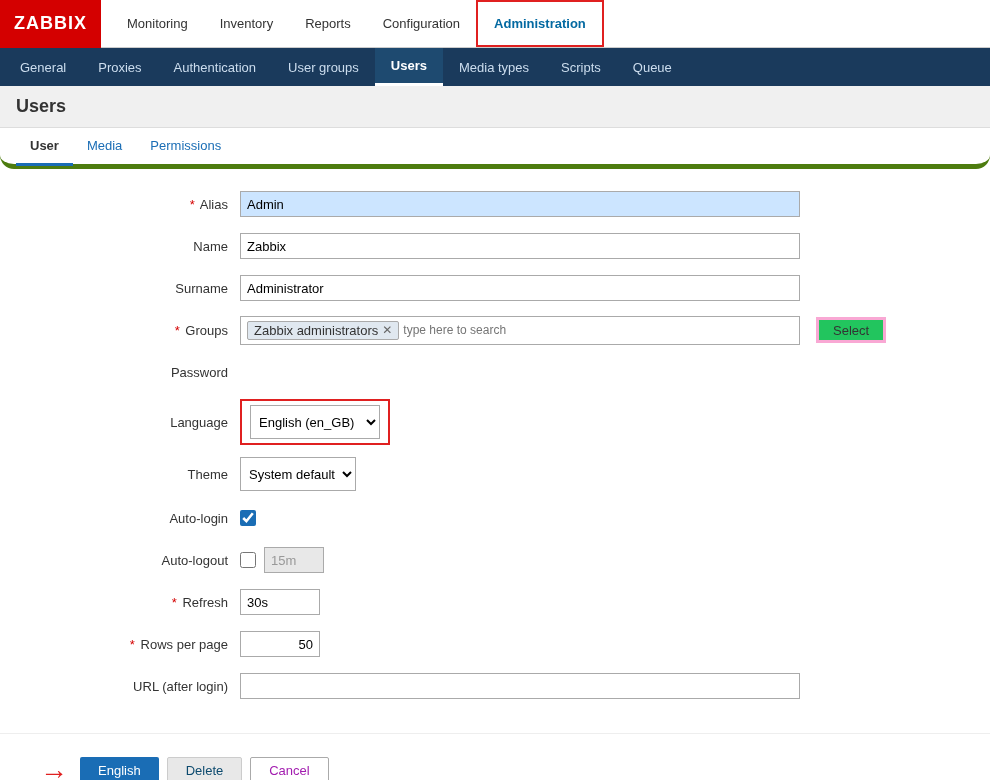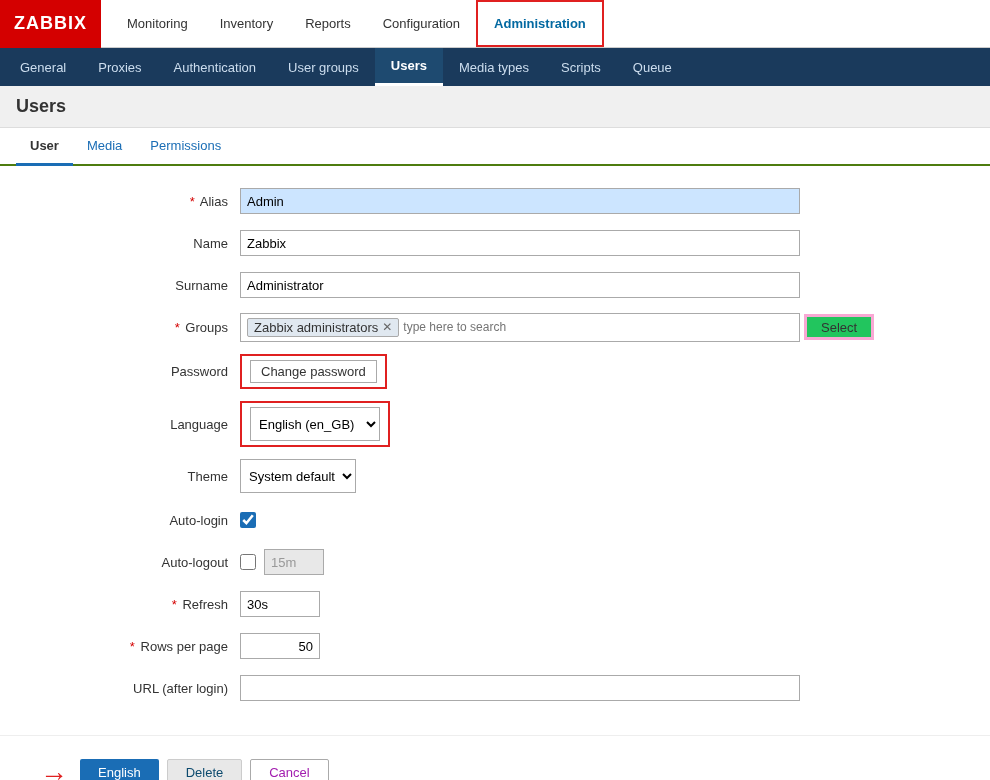--- a/index.html
+++ b/index.html
@@ -83,23 +83,24 @@
     
     .content {
       background: #fff;
       margin: 0;
       padding: 0;
     }
 
     
     .tab-row {
       display: flex;
-      border-bottom: 2px solid #4d7c0f;
+      border-bottom: 5px solid #4d7c0f;
       padding: 0 16px;
       background: #fff;
+      border-radius: 14px;
     }
     .tab-item {
       padding: 10px 14px;
       cursor: pointer;
       color: #1a6db5;
       font-size: 13px;
     }
     .tab-item.active {
       color: #333;
       border-bottom: 3px solid #1a6db5;
@@ -139,21 +140,21 @@
       outline: none;
     }
     .form-input.highlighted {
       background: #cce5ff;
     }
 
     
     .groups-field {
       display: flex;
       align-items: center;
-      gap: 4px;
+      gap: 16px;
     }
     .groups-input-area {
       width: 560px;
       min-height: 26px;
       border: 1px solid #aaa;
       padding: 4px 6px;
       font-size: 13px;
       display: flex;
       flex-wrap: wrap;
       align-items: center;
@@ -385,23 +386,20 @@
             <span class="group-tag-x">✕</span>
           </div>
           <input type="text" class="group-search-input" placeholder="type here to search" style="">
         </div>
         <button class="select-btn">Select</button>
       </div>
     </div>
 
     <div class="form-row">
       <div class="form-label">Password</div>
-      <div class="password-outlined">
-        <button class="change-password-btn">Change password</button>
-      </div>
     </div>
 
     <div class="form-row">
       <div class="form-label">Language</div>
       <div class="language-outlined">
         <select class="form-select">
           <option>English (en_GB)</option>
           <option>Default</option>
           <option>Chinese (zh_CN)</option>
         </select>

